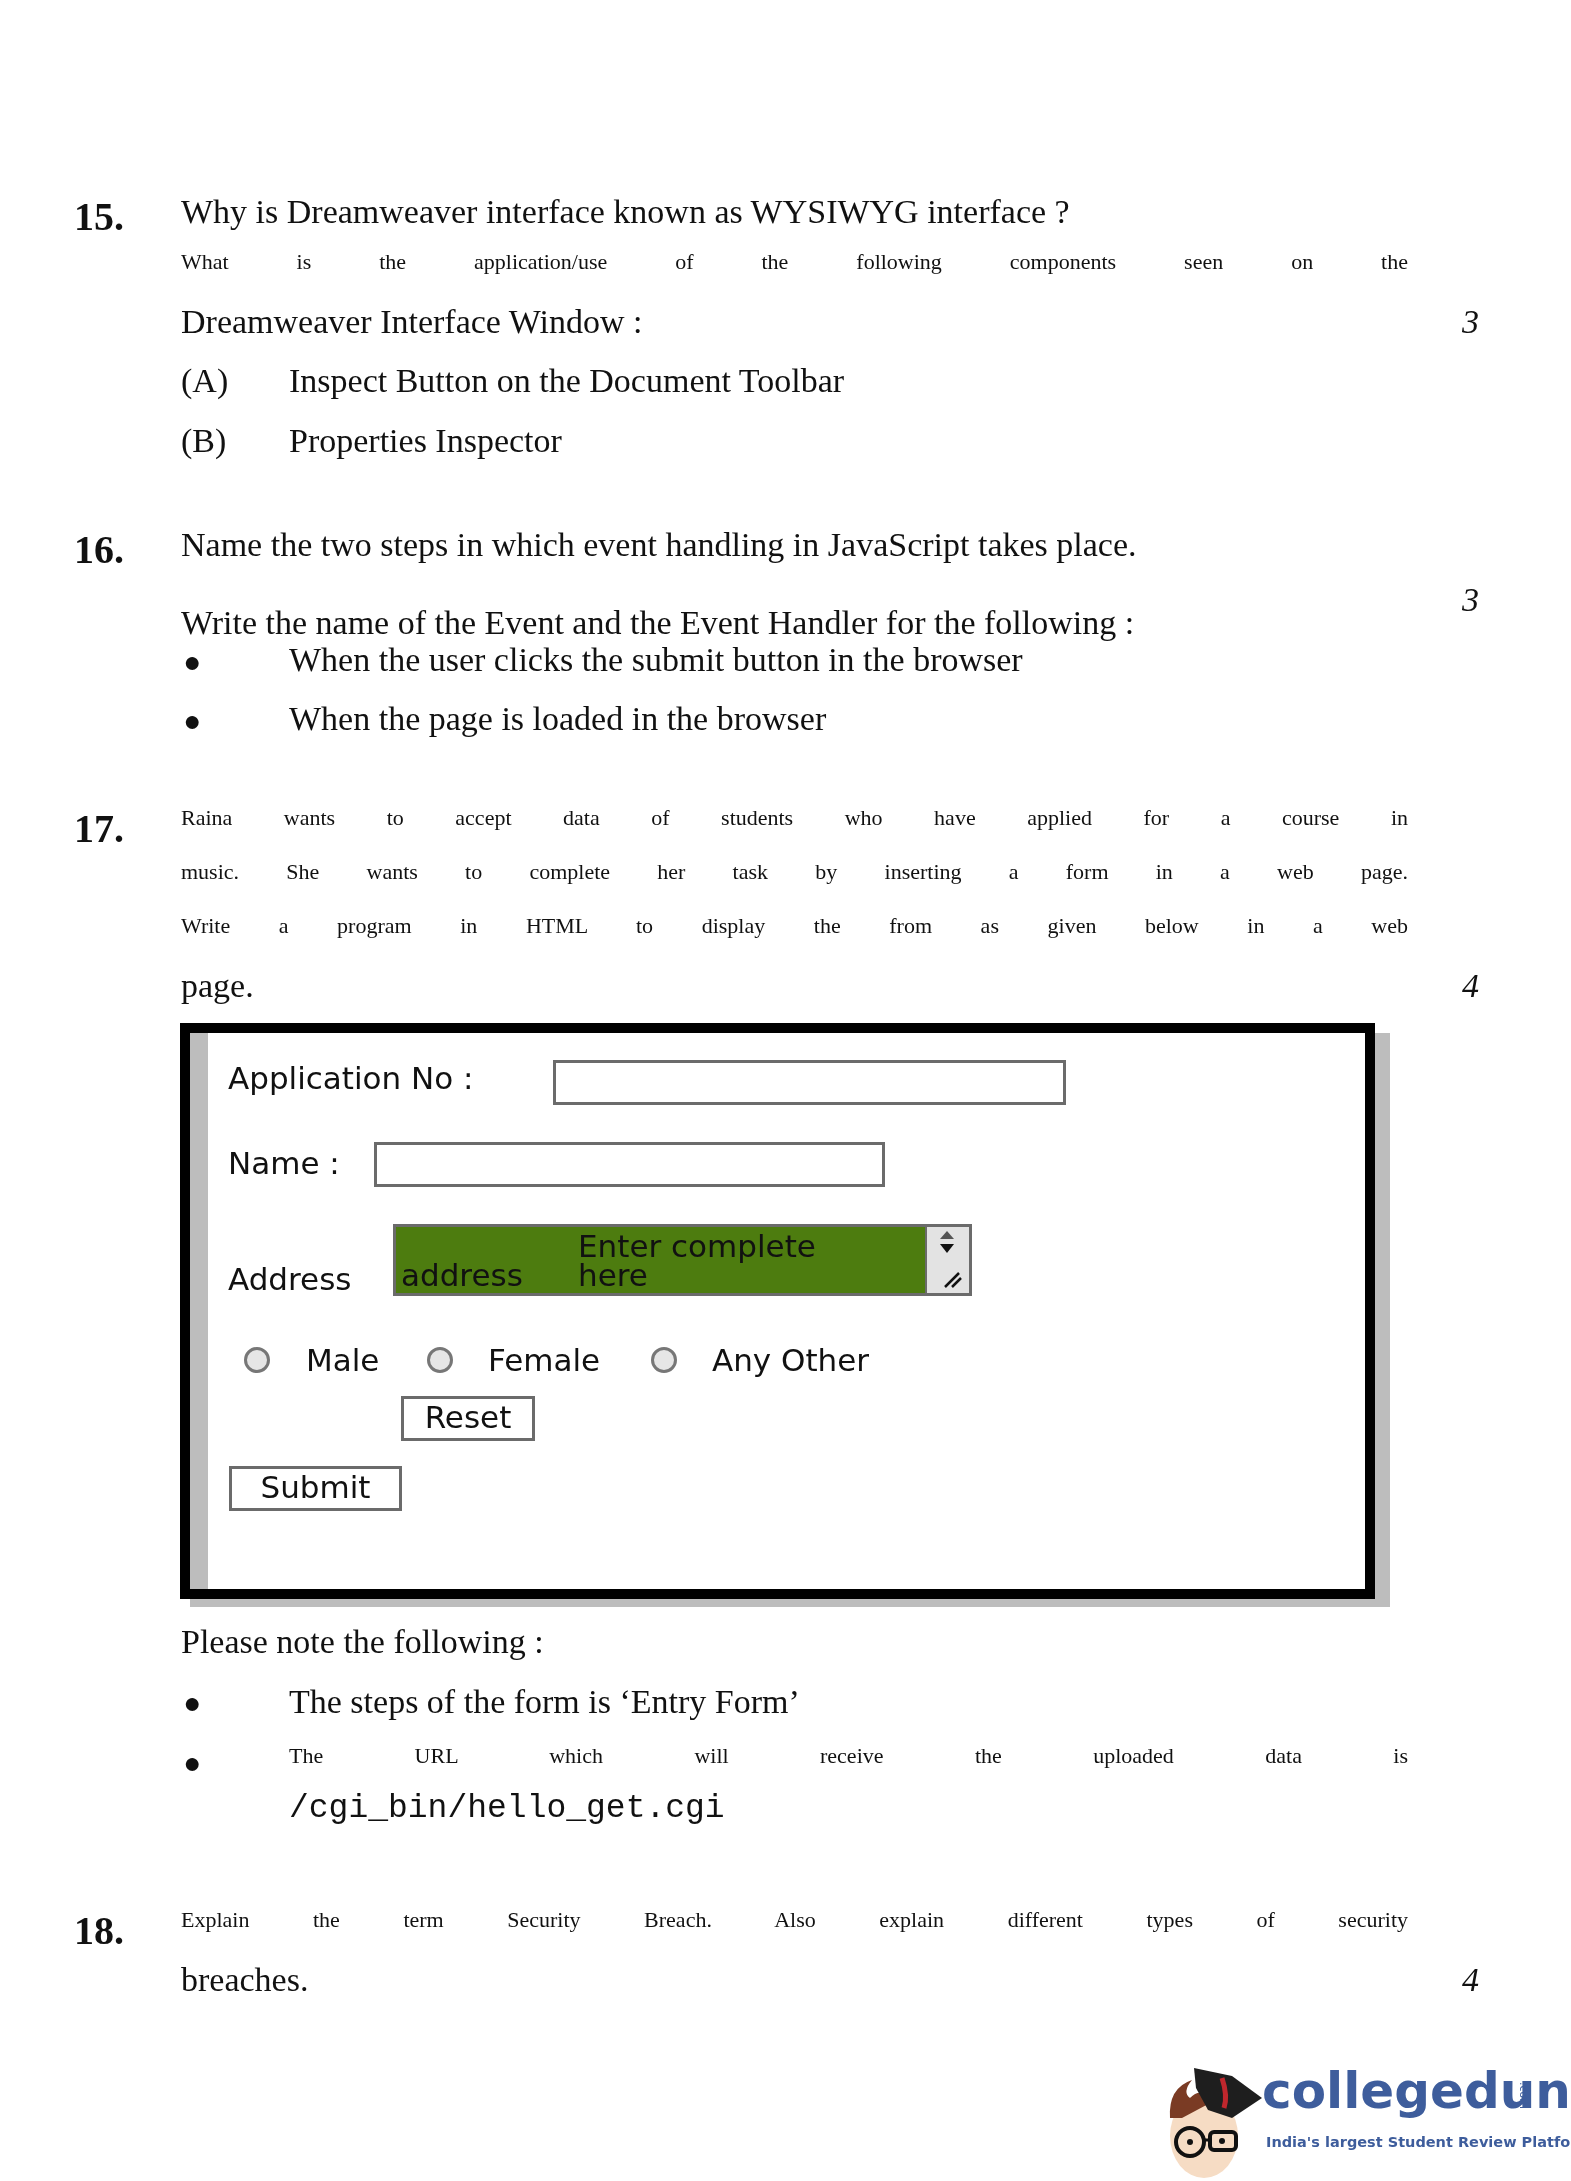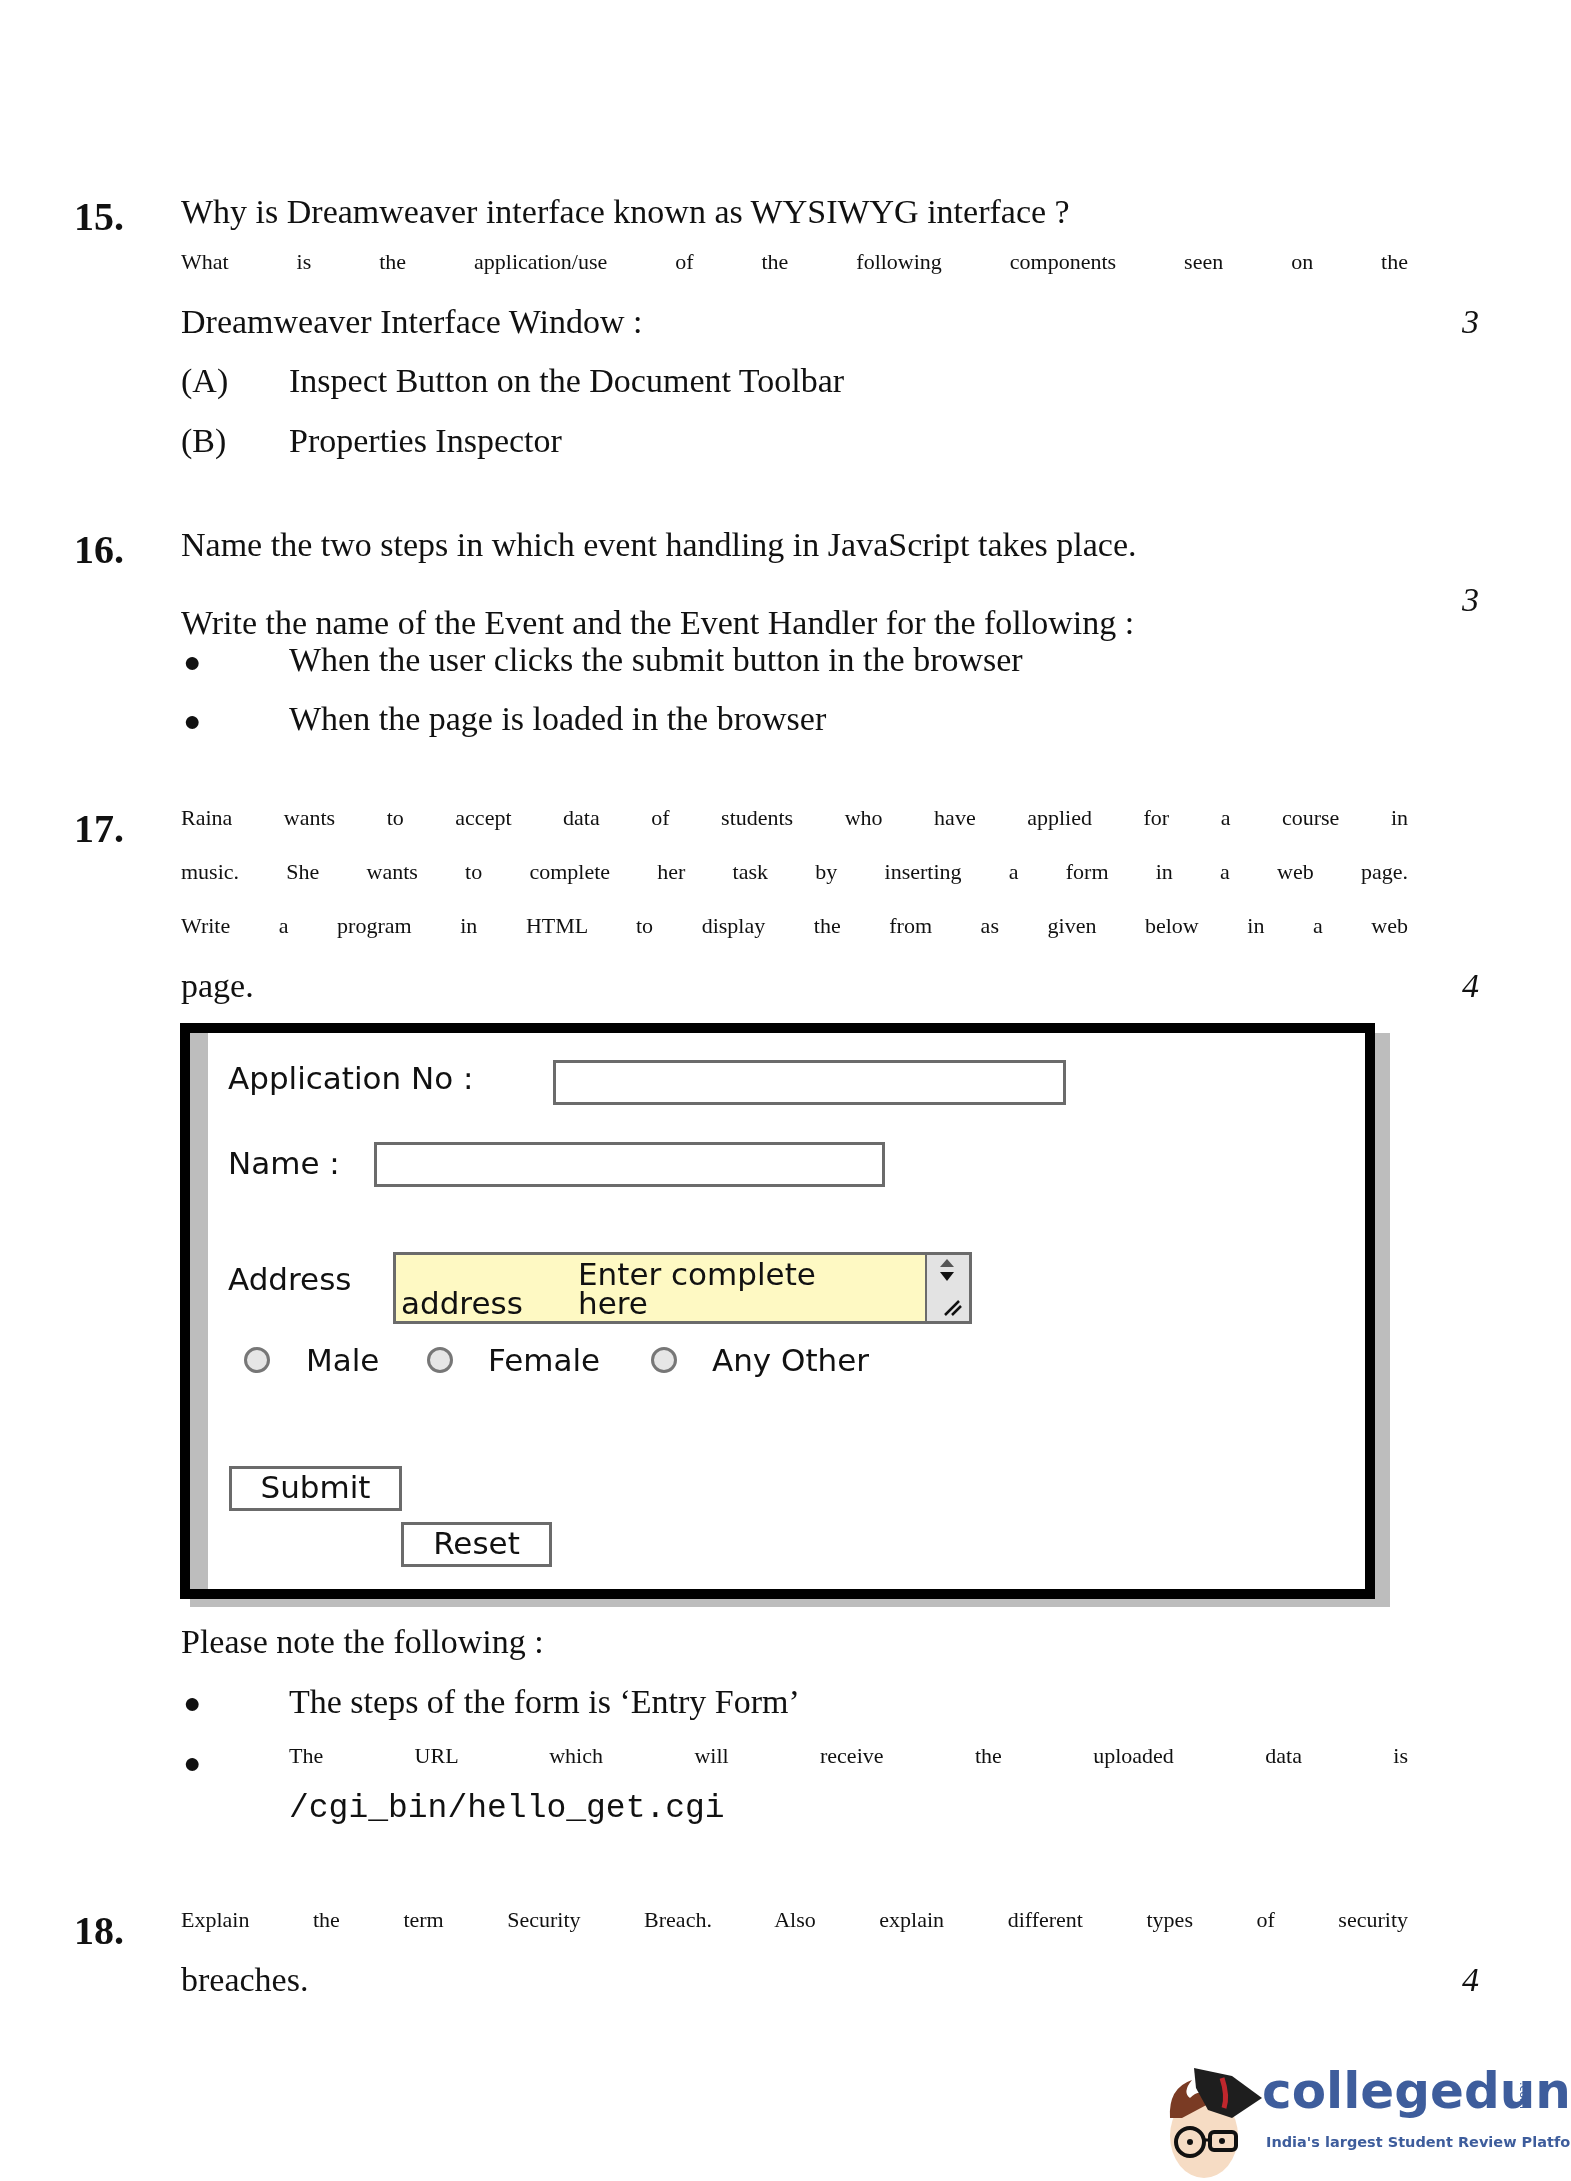--- a/index.html
+++ b/index.html
@@ -17,21 +17,21 @@
   .mono { font-family: "Liberation Mono", "DejaVu Sans Mono", monospace; font-weight: normal; }
 
   
   .form-shadow { position: absolute; left: 190px; top: 1033px; width: 1200px; height: 574px; background: #bdbdbd; }
   .form-frame { position: absolute; left: 180px; top: 1023px; width: 1195px; height: 576px;
                 border: 10px solid #000; box-sizing: border-box; background: #fff; }
   .form-leftbar { position: absolute; left: 0; top: 0; width: 18px; height: 100%; background: #bdbdbd; }
   .fsans { font-family: "DejaVu Sans", "Liberation Sans", sans-serif; color: #111; }
   .flabel { position: absolute; font-size: 31px; white-space: nowrap; }
   .finput { position: absolute; border: 3px solid #6b6b6b; background: #fff; box-sizing: border-box; }
-  .ftextarea { position: absolute; border: 3px solid #6b6b6b; background: #fef9c3; box-sizing: border-box; margin-top: 28px; }
+  .ftextarea { position: absolute; border: 3px solid #6b6b6b; background: #4d7c0f; box-sizing: border-box; }
   .ta-text { position: absolute; font-size: 31px; line-height: 31px; white-space: nowrap; }
   .ta-scroll { position: absolute; right: 0; top: 0; width: 44px; height: 100%; background: #e3e3e3;
                border-left: 2px solid #6b6b6b; box-sizing: border-box; }
   .radio { position: absolute; width: 26px; height: 26px; border-radius: 50%;
            border: 3px solid #777; background: #e6e6e6; box-sizing: border-box; }
   .fbtn { position: absolute; border: 3px solid #6b6b6b; background: #fff; box-sizing: border-box;
           font-size: 31px; text-align: center; line-height: 36px; }
 
   
   .logo-text { position: absolute; left: 1262px; top: 2062px; font-family: "DejaVu Sans", sans-serif;
@@ -102,21 +102,21 @@
     </div>
 
     <div class="radio" style="left:244px; top:1347px"></div>
     <div class="flabel" style="left:306px; top:1342px">Male</div>
     <div class="radio" style="left:427px; top:1347px"></div>
     <div class="flabel" style="left:488px; top:1342px">Female</div>
     <div class="radio" style="left:651px; top:1347px"></div>
     <div class="flabel" style="left:712px; top:1342px">Any Other</div>
 
     <div class="fbtn" style="left:229px; top:1466px; width:173px; height:45px">Submit</div>
-    <div class="fbtn" style="left:401px; top:1522px; width:151px; height:45px">Reset</div>
+    <div class="fbtn" style="left:401px; top:1396px; width:134px; height:45px">Reset</div>
   </div>
 
   <div class="line" style="top:1623px">Please note the following :</div>
   <div class="bullet" style="top:1686px">●</div>
   <div class="opt-text" style="top:1683px">The steps of the form is ‘Entry Form’</div>
   <div class="bullet" style="top:1746px">●</div>
   <div class="justify" style="top:1743px; left:289px; width:1119px">The URL which will receive the uploaded data is</div>
   <div class="opt-text mono" style="top:1790px; font-size:33px">/cgi_bin/hello_get.cgi</div>
 </div>
 

